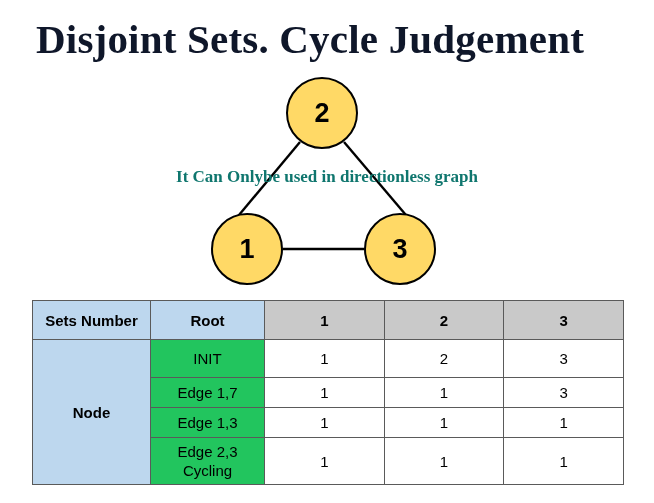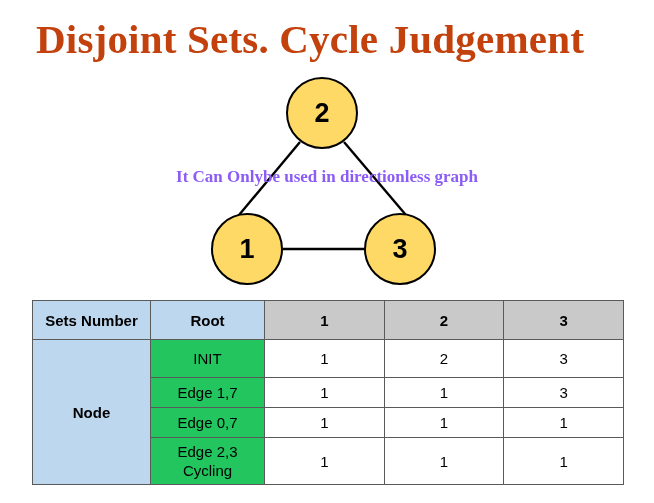--- a/index.html
+++ b/index.html
@@ -20,21 +20,21 @@
   #slide-title {
     position: absolute;
     left: 36px;
     top: 14px;
     width: 600px;
     font-family: "Liberation Serif", serif;
     font-weight: bold;
     font-size: 41px;
     line-height: 50px;
     letter-spacing: 0.2px;
-    color: #c2410c;
+    color: #0f172a;
     white-space: nowrap;
   }
 
   
   #graph-diagram {
     position: absolute;
     left: 0;
     top: 60px;
     width: 654px;
     height: 240px;
@@ -69,21 +69,21 @@
   #graph-caption {
     position: absolute;
     left: 0;
     top: 106px;
     width: 654px;
     text-align: center;
     font-family: "Liberation Serif", serif;
     font-weight: bold;
     font-size: 17px;
     line-height: 22px;
-    color: #8b5cf6;
+    color: #0f766e;
     white-space: nowrap;
   }
 
   
   #state-table {
     position: absolute;
     left: 32px;
     top: 300px;
     width: 591px;
     border-collapse: collapse;
@@ -188,21 +188,21 @@
       <td class="val-cell">2</td>
       <td class="val-cell">3</td>
     </tr>
     <tr class="row-e12">
       <td class="step-cell">Edge 1,7</td>
       <td class="val-cell">1</td>
       <td class="val-cell">1</td>
       <td class="val-cell">3</td>
     </tr>
     <tr class="row-e13">
-      <td class="step-cell">Edge 0,7</td>
+      <td class="step-cell">Edge 1,3</td>
       <td class="val-cell">1</td>
       <td class="val-cell">1</td>
       <td class="val-cell">1</td>
     </tr>
     <tr class="row-e23">
       <td class="step-cell" style="white-space: pre-line;">Edge 2,3
 Cycling</td>
       <td class="val-cell">1</td>
       <td class="val-cell">1</td>
       <td class="val-cell">1</td>

